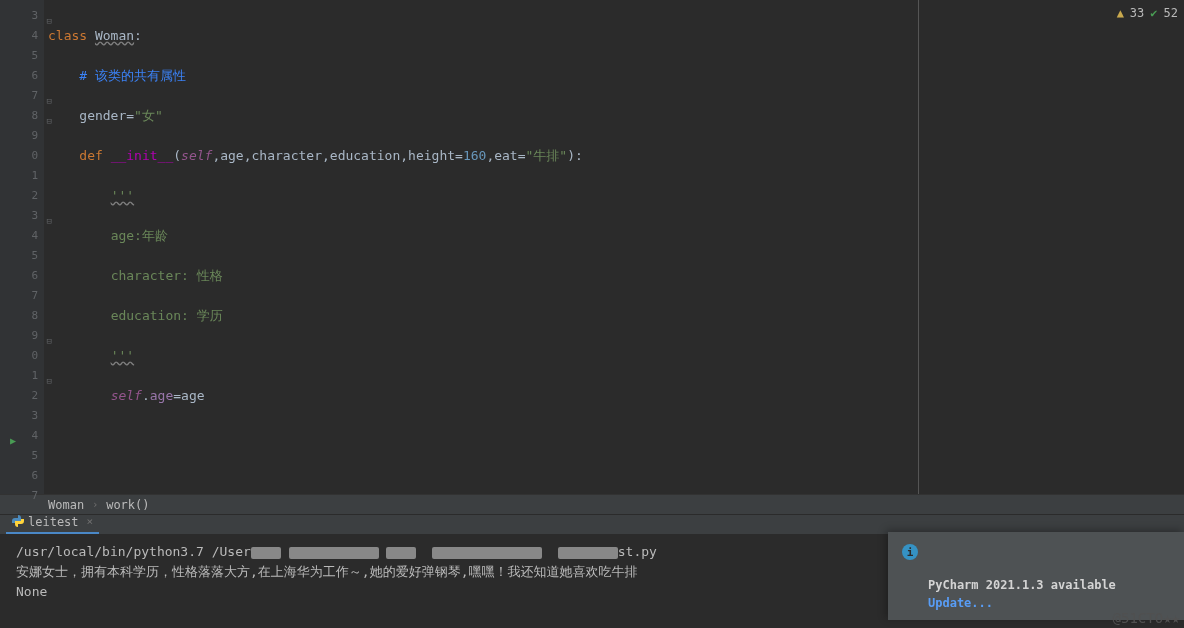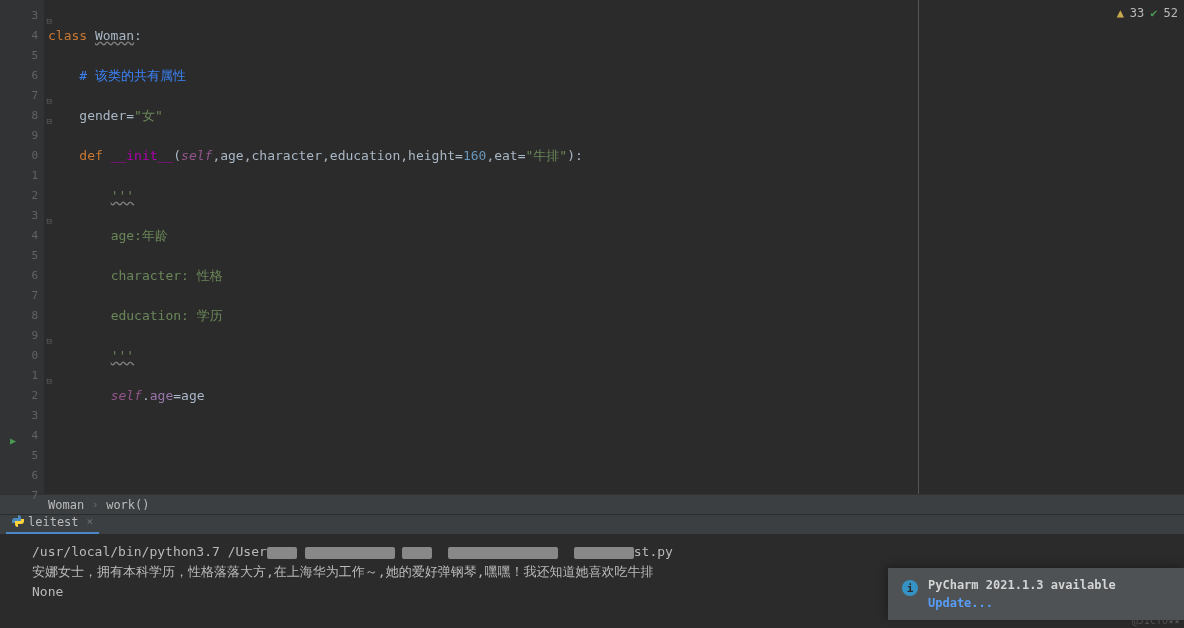--- a/index.html
+++ b/index.html
@@ -122,21 +122,21 @@
   .py-icon {
     width: 12px; height: 12px;
     display: inline-flex;
     align-items: center; justify-content: center;
   }
   .close-x { color: #707070; font-size: 11px; margin-left: 4px; }
 
   .console {
     background: #2b2b2b;
     color: #bababa;
-    padding: 8px 32px;
+    padding: 8px 16px;
     font-size: 13px;
     line-height: 20px;
     white-space: pre;
     height: 94px;
     font-family: 'Menlo', monospace;
   }
 
   .notification {
     position: absolute;
     right: 0;
@@ -154,28 +154,28 @@
     border-radius: 50%;
     background: #3592c4;
     color: #2b2b2b;
     display: flex;
     align-items: center; justify-content: center;
     font-weight: bold;
     font-size: 11px;
     flex-shrink: 0;
     margin-top: 2px;
   }
-  .notif-title { color: #d4d4d4; font-weight: bold; margin-bottom: 4px; }
+  .notif-title { color: #d4d4d4; font-weight: bold; margin-bottom: 4px; margin-top: 36px; }
   .notif-link { color: #589df6; cursor: pointer; font-weight: bold; }
 
   .watermark {
     position: absolute;
     right: 4px;
     bottom: 2px;
-    font-size: 10px;
+    font-size: 14px;
     color: #505050;
   }
 
   .censored {
     display: inline-block;
     background: #888;
     color: transparent;
     border-radius: 2px;
     height: 12px;
     vertical-align: middle;

